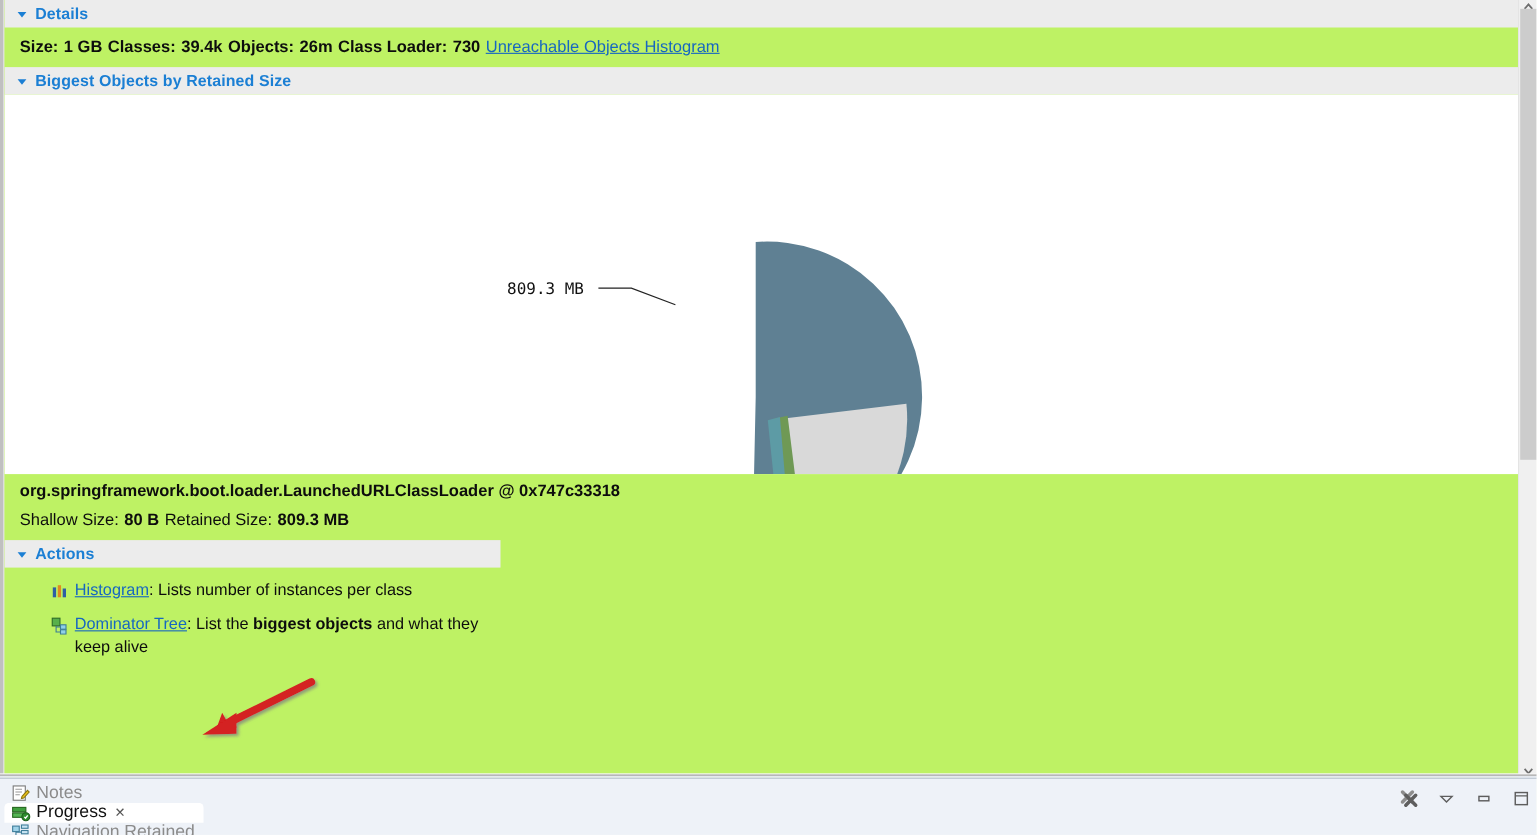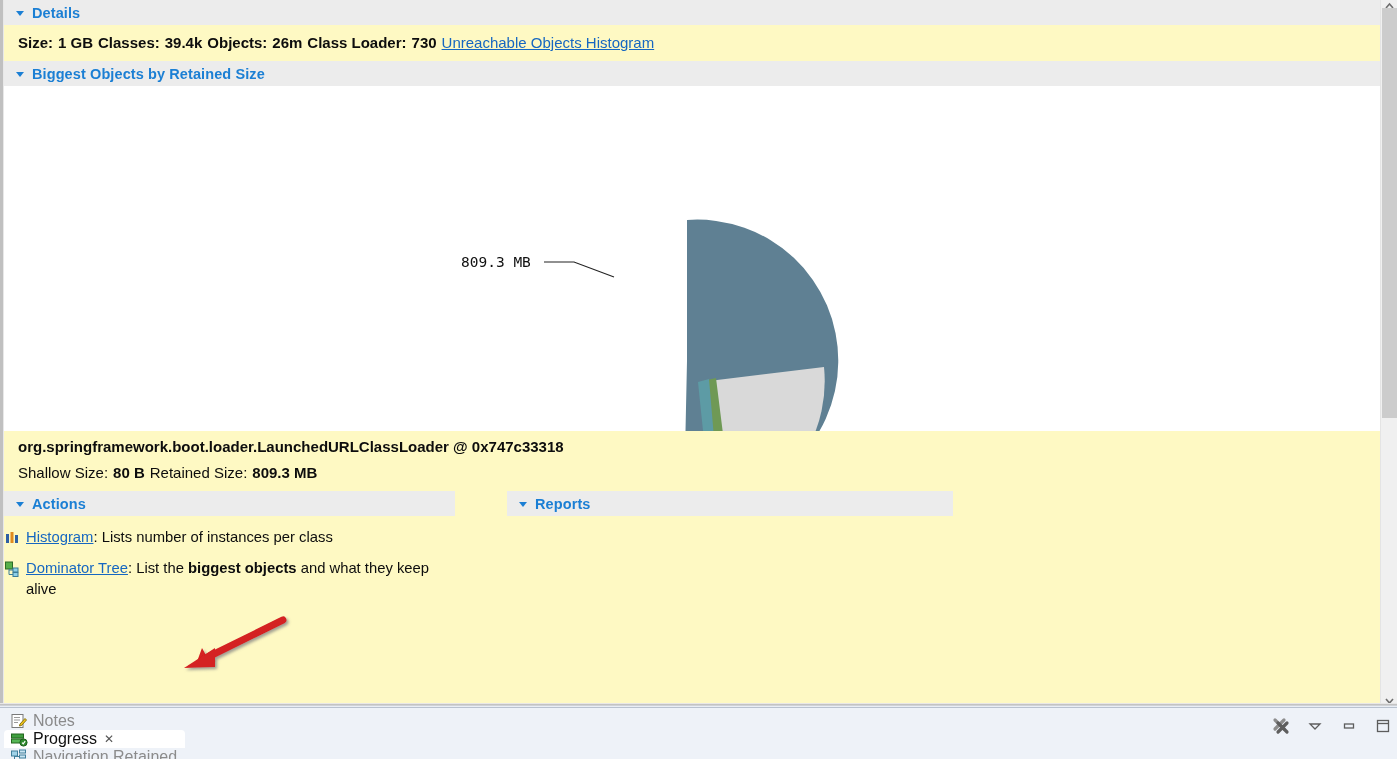--- a/index.html
+++ b/index.html
@@ -30,21 +30,21 @@
     left: 0; top: 0;
     width: 3px; height: 707px;
     background: #c0c0c0;
     border-right: 1px solid #e8e8e8;
   }
   .content {
     position: absolute;
     left: 4px; top: 0;
     width: 1376px;
     height: 707px;
-    background: #fef9c3;
+    background: #bef264;
     overflow: hidden;
   }
 
   
   .section-head {
     position: relative;
     background: #ececec;
     height: 25px;
     display: flex;
     align-items: center;
@@ -117,20 +117,21 @@
   .col { box-sizing: border-box; }
   .col.c1 { width: 451px; }
   .col.c2 { width: 451px; padding-left: 5px;}
   .col.c3 { width: 474px; padding-left: 5px;}
 
   .panel-body {
     padding-top: 11px;
     font-size: 14.8px;
     color: #0d0d0d;
     line-height: 1.38;
+    margin-left: 42px;
   }
   .entry {
     display: flex;
     align-items: flex-start;
     margin-bottom: 11px;
     padding-right: 14px;
   }
   .entry .ico {
     flex: 0 0 auto;
     width: 17px;
@@ -323,24 +324,20 @@
                   <rect x="9" y="12.5" width="5" height="4" fill="#8fd0e8" stroke="#3b7c97"></rect>
                   <path d="M5 9 L5 14.5 L9 14.5 M5 10 L9 10" stroke="#3b7c97" fill="none" stroke-width="1"></path>
                 </svg>
               </span>
               <span class="txt"><span class="link">Dominator Tree</span><span>: List the </span><b>biggest objects</b><span> and what they keep alive</span></span>
             </div>
           </div>
         </div>
 
         <div class="col c2">
-          <div class="section-head">
-            <span class="twisty"></span>
-            <span class="section-title">Reports</span>
-          </div>
         </div>
 
       </div>
     </div>
 
     <svg style="position:absolute;left:175px;top:615px;" width="120" height="65">
       <defs>
         <filter id="sh" x="-30%" y="-30%" width="180%" height="180%">
           <feDropShadow dx="2" dy="2" stdDeviation="1.4" flood-color="#808080" flood-opacity="0.75"></feDropShadow>
         </filter>

